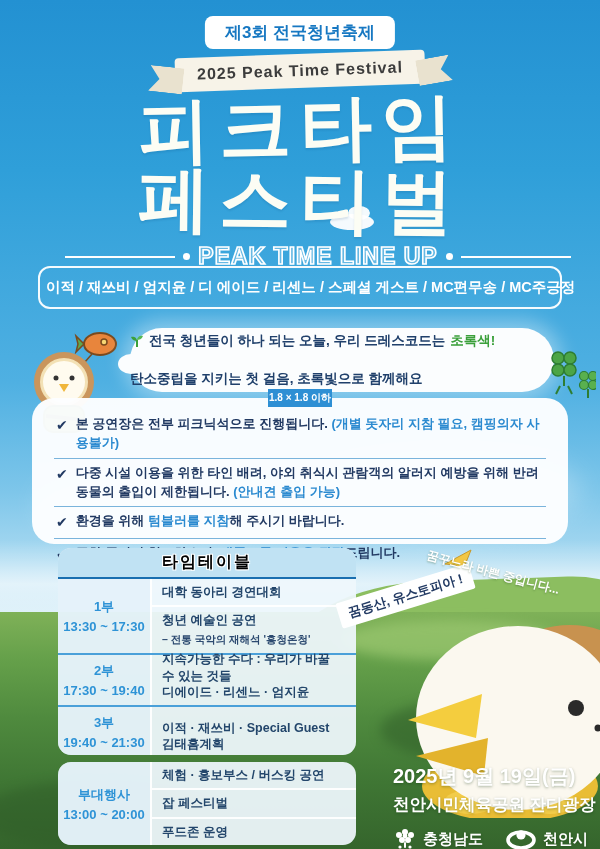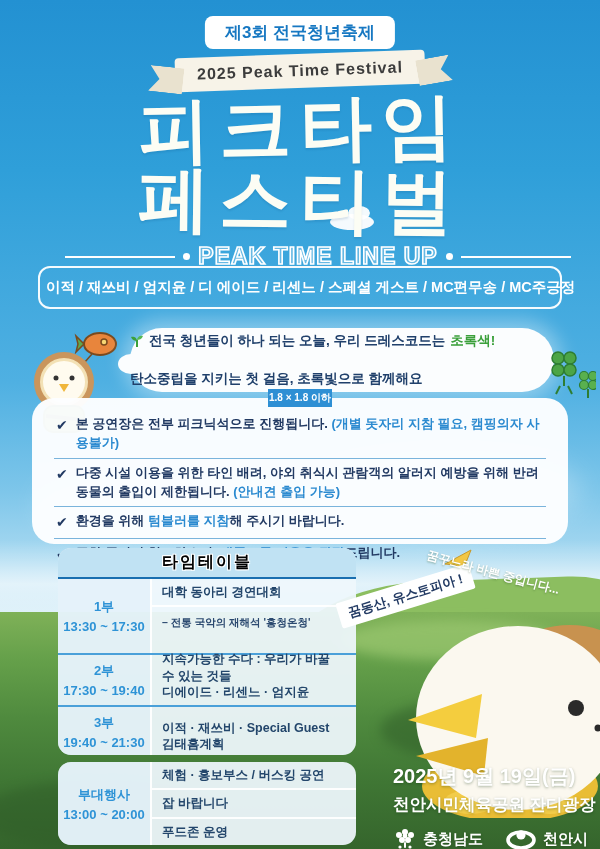--- a/index.html
+++ b/index.html
@@ -182,20 +182,21 @@
 <div class="abs tt" style="height:207px;">
   <div class="tt-head">타임테이블</div>
   <div class="tt-row" style="height:74px;">
     <div class="tt-left">
       <span>1부</span>
         <span>13:30 ~ 17:30</span>
     </div>
     <div class="tt-right">
       <div class="tt-cell" style="flex:0 0 auto;">대학 동아리 경연대회</div>
       <div class="tt-cell" style="flex:1;">
+        <div>청년 예술인 공연</div>
         <div class="tt-sub">– 전통 국악의 재해석 '홍청온청'</div>
       </div>
     </div>
   </div>
   <div class="tt-row" style="height:50px;">
     <div class="tt-left">
       <span>2부</span>
         <span>17:30 ~ 19:40</span>
     </div>
     <div class="tt-right">
@@ -220,21 +221,21 @@
 </div>
 
 <div class="abs tt" style="top:762px;height:83px;">
   <div class="tt-row" style="height:83px;">
     <div class="tt-left">
       <span>부대행사</span>
         <span>13:00 ~ 20:00</span>
     </div>
     <div class="tt-right">
       <div class="tt-cell" style="flex:1;display:flex;align-items:center;">체험 · 홍보부스 / 버스킹 공연</div>
-      <div class="tt-cell" style="flex:1;display:flex;align-items:center;">잡 바랍니다</div>
+      <div class="tt-cell" style="flex:1;display:flex;align-items:center;">잡 페스티벌</div>
       <div class="tt-cell" style="flex:1;display:flex;align-items:center;">푸드존 운영</div>
     </div>
   </div>
 </div>
 
 <svg class="abs" style="left:443px;top:548px;" width="30" height="24" viewBox="0 0 30 24">
   <polygon points="2,16 28,2 20,22 12,17" fill="#f2c744" stroke="#c89a2a" stroke-width="1"></polygon>
 </svg>
 <div class="abs dream-ribbon">꿈동산, 유스토피아 !</div>
 <div class="abs arc-text">꿈꾸느라 바쁜 중입니다...</div>

